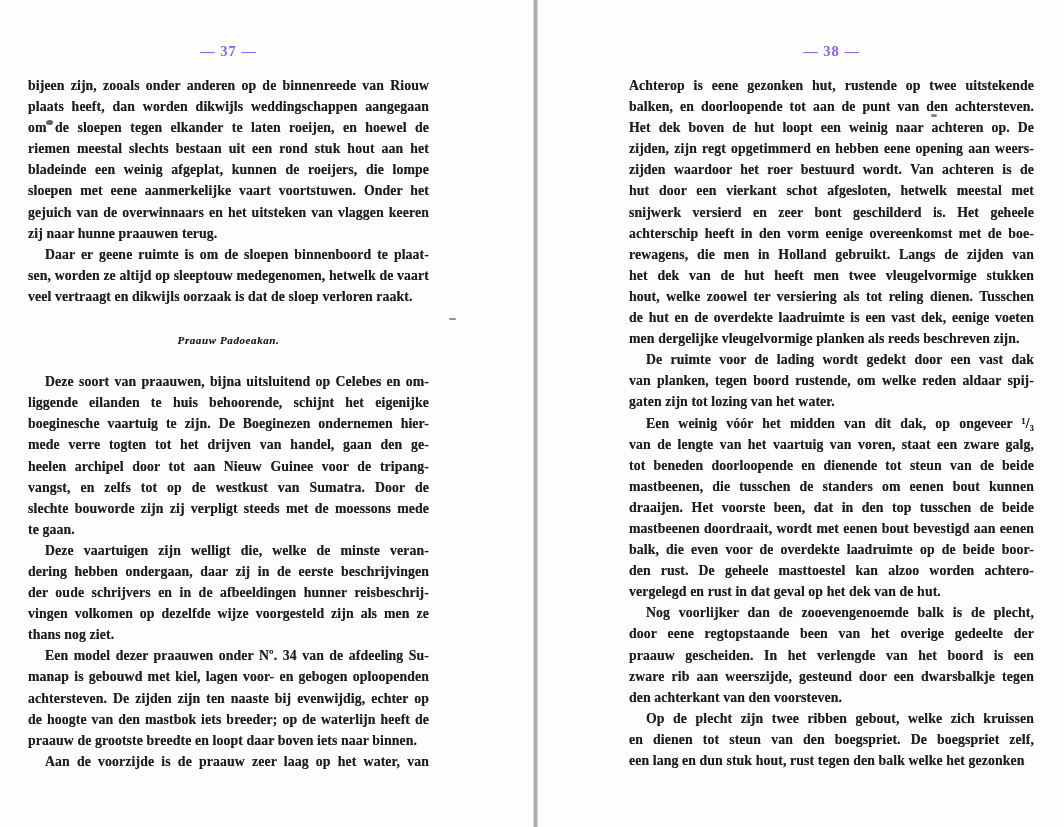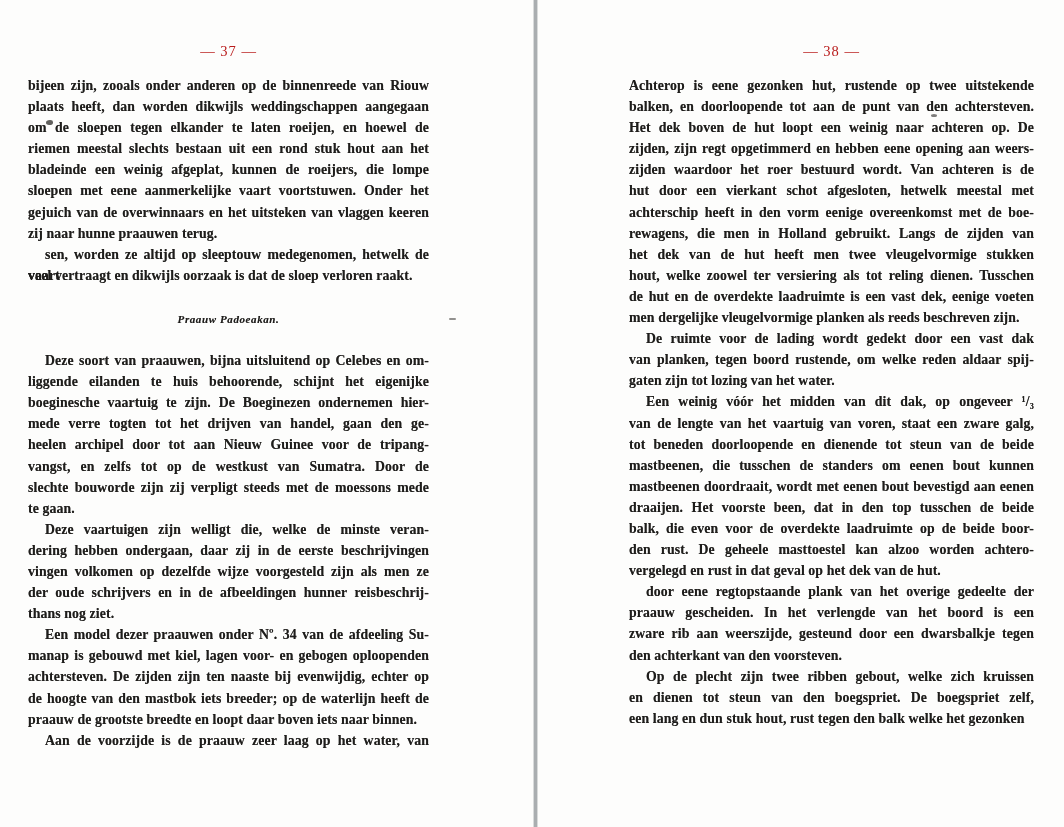--- a/index.html
+++ b/index.html
@@ -40,23 +40,23 @@
     top: 0;
     padding-top: 43px;
   }
   .page-left  .col { left: 28px;  width: 401px; }
   .page-right .col { left: 92px;  width: 405px; }
   .page-header {
     height: 18px;
     margin-bottom: 14px;
     text-align: center;
     font-size: 14.5px;
-    font-weight: 400;
+    font-weight: 700;
     letter-spacing: 1px;
-    color: #b91c1c;
+    color: #8b5cf6;
   }
   .block { margin: 0; font-weight: bold; }
   .line {
     line-height: 21.1px;
     height: 21.1px;
     font-size: 13.8px;
     text-align: justify;
     text-align-last: justify;
     white-space: normal;
     letter-spacing: 0.1px;
@@ -96,41 +96,42 @@
             <div class="line">bijeen zijn, zooals onder anderen op de binnenreede van Riouw</div>
             <div class="line">plaats heeft, dan worden dikwijls weddingschappen aangegaan</div>
             <div class="line">om de sloepen tegen elkander te laten roeijen, en hoewel de</div>
             <div class="line">riemen meestal slechts bestaan uit een rond stuk hout aan het</div>
             <div class="line">bladeinde een weinig afgeplat, kunnen de roeijers, die lompe</div>
             <div class="line">sloepen met eene aanmerkelijke vaart voortstuwen.  Onder het</div>
             <div class="line">gejuich van de overwinnaars en het uitsteken van vlaggen keeren</div>
             <div class="line last">zij naar hunne praauwen terug.</div>
           </div>
           <div class="block paragraph indent">
+            <div class="line">Daar er geene ruimte is om de sloepen binnenboord te plaat-</div>
             <div class="line">sen, worden ze altijd op sleeptouw medegenomen, hetwelk de vaart</div>
             <div class="line last">veel vertraagt en dikwijls oorzaak is dat de sloep verloren raakt.</div>
           </div>
           <div class="block heading">
             <div class="line last">Praauw Padoeakan.</div>
           </div>
           <div class="block paragraph indent">
             <div class="line">Deze soort van praauwen, bijna uitsluitend op Celebes en om-</div>
             <div class="line">liggende eilanden te huis behoorende, schijnt het eigenijke</div>
             <div class="line">boeginesche vaartuig te zijn.  De Boeginezen ondernemen hier-</div>
             <div class="line">mede verre togten tot het drijven van handel, gaan den ge-</div>
             <div class="line">heelen archipel door tot aan Nieuw Guinee voor de tripang-</div>
             <div class="line">vangst, en zelfs tot op de westkust van Sumatra.  Door de</div>
             <div class="line">slechte bouworde zijn zij verpligt steeds met de moessons mede</div>
             <div class="line last">te gaan.</div>
           </div>
           <div class="block paragraph indent">
             <div class="line">Deze vaartuigen zijn welligt die, welke de minste veran-</div>
             <div class="line">dering hebben ondergaan, daar zij in de eerste beschrijvingen</div>
+            <div class="line">der oude schrijvers en in de afbeeldingen hunner reisbeschrij-</div>
             <div class="line">vingen volkomen op dezelfde wijze voorgesteld zijn als men ze</div>
-            <div class="line">der oude schrijvers en in de afbeeldingen hunner reisbeschrij-</div>
             <div class="line last">thans nog ziet.</div>
           </div>
           <div class="block paragraph indent">
             <div class="line">Een model dezer praauwen onder Nº. 34 van de afdeeling Su-</div>
             <div class="line">manap is gebouwd met kiel, lagen voor- en gebogen oploopenden</div>
             <div class="line">achtersteven.  De zijden zijn ten naaste bij evenwijdig, echter op</div>
             <div class="line">de hoogte van den mastbok iets breeder; op de waterlijn heeft de</div>
             <div class="line last">praauw de grootste breedte en loopt daar boven iets naar binnen.</div>
           </div>
           <div class="block paragraph indent">
@@ -146,45 +147,47 @@
     <div class="col">
       <div class="page-header">— 38 —</div>
       <div class="page-body">
           <div class="block paragraph">
             <div class="line">Achterop is eene gezonken hut, rustende op twee uitstekende</div>
             <div class="line">balken, en doorloopende tot aan de punt van den achtersteven.</div>
             <div class="line">Het dek boven de hut loopt een weinig naar achteren op.  De</div>
             <div class="line">zijden, zijn regt opgetimmerd en hebben eene opening aan weers-</div>
             <div class="line">zijden waardoor het roer bestuurd wordt.  Van achteren is de</div>
             <div class="line">hut door een vierkant schot afgesloten, hetwelk meestal met</div>
+            <div class="line">snijwerk versierd en zeer bont geschilderd is.  Het geheele</div>
             <div class="line">achterschip heeft in den vorm eenige overeenkomst met de boe-</div>
             <div class="line">rewagens, die men in Holland gebruikt.  Langs de zijden van</div>
             <div class="line">het dek van de hut heeft men twee vleugelvormige stukken</div>
             <div class="line">hout, welke zoowel ter versiering als tot reling dienen.  Tusschen</div>
             <div class="line">de hut en de overdekte laadruimte is een vast dek, eenige voeten</div>
             <div class="line last">men dergelijke vleugelvormige planken als reeds beschreven zijn.</div>
           </div>
           <div class="block paragraph indent">
             <div class="line">De ruimte voor de lading wordt gedekt door een vast dak</div>
             <div class="line">van planken, tegen boord rustende, om welke reden aldaar spij-</div>
             <div class="line last">gaten zijn tot lozing van het water.</div>
           </div>
           <div class="block paragraph indent">
             <div class="line">Een weinig vóór het midden van dit dak, op ongeveer ¹/₃</div>
             <div class="line">van de lengte van het vaartuig van voren, staat een zware galg,</div>
             <div class="line">tot beneden doorloopende en dienende tot steun van de beide</div>
             <div class="line">mastbeenen, die tusschen de standers om eenen bout kunnen</div>
+            <div class="line">draaijen.  Het voorste been, dat in den top tusschen de beide</div>
             <div class="line">mastbeenen doordraait, wordt met eenen bout bevestigd aan eenen</div>
-            <div class="line">draaijen.  Het voorste been, dat in den top tusschen de beide</div>
             <div class="line">balk, die even voor de overdekte laadruimte op de beide boor-</div>
             <div class="line">den rust.  De geheele masttoestel kan alzoo worden achtero-</div>
             <div class="line last">vergelegd en rust in dat geval op het dek van de hut.</div>
           </div>
           <div class="block paragraph indent">
-            <div class="line">door eene regtopstaande plank van het overige gedeelte der</div>
+            <div class="line">Nog voorlijker dan de zooevengenoemde balk is de plecht,</div>
+            <div class="line">door eene regtopstaande been van het overige gedeelte der</div>
             <div class="line">praauw gescheiden.  In het verlengde van het boord is een</div>
             <div class="line">zware rib aan weerszijde, gesteund door een dwarsbalkje tegen</div>
             <div class="line last">den achterkant van den voorsteven.</div>
           </div>
           <div class="block paragraph indent">
             <div class="line">Op de plecht zijn twee ribben gebout, welke zich kruissen</div>
             <div class="line">en dienen tot steun van den boegspriet.  De boegspriet zelf,</div>
             <div class="line last">een lang en dun stuk hout, rust tegen den balk welke het gezonken</div>
           </div>
         </div>

